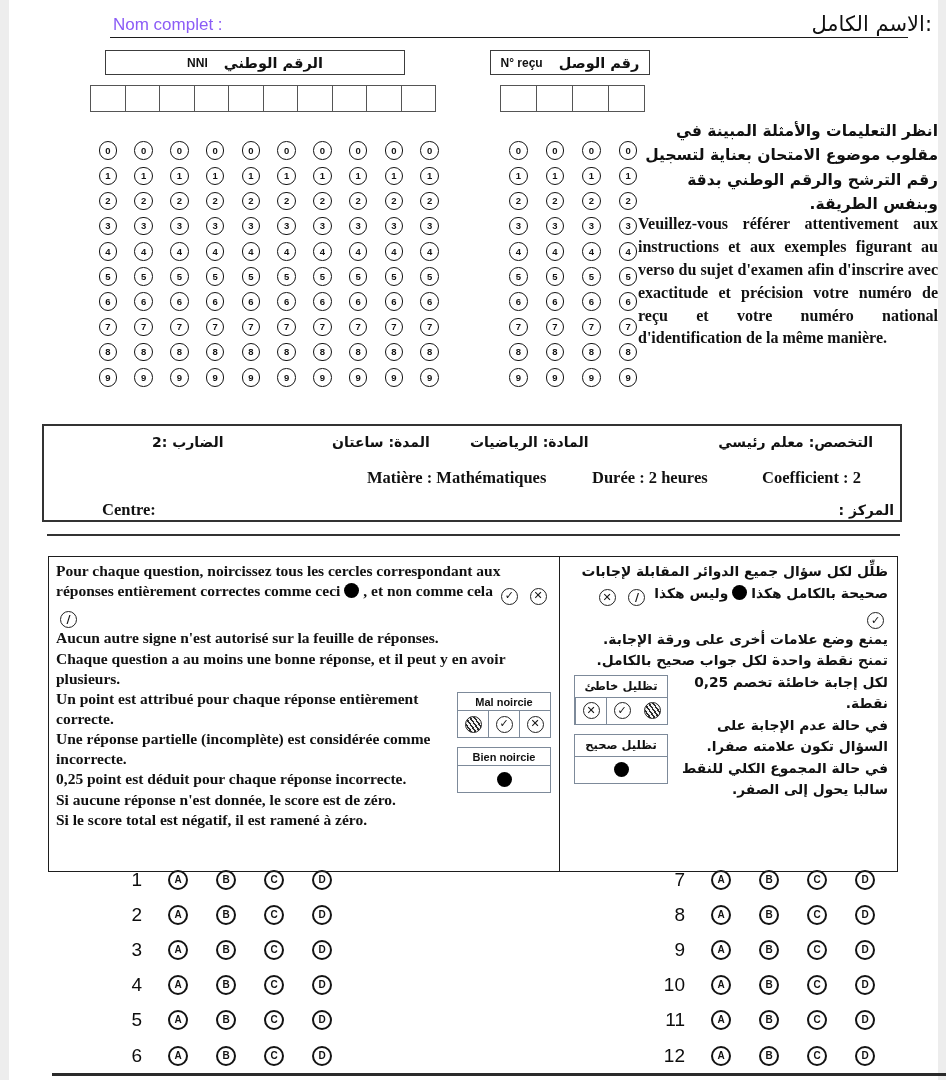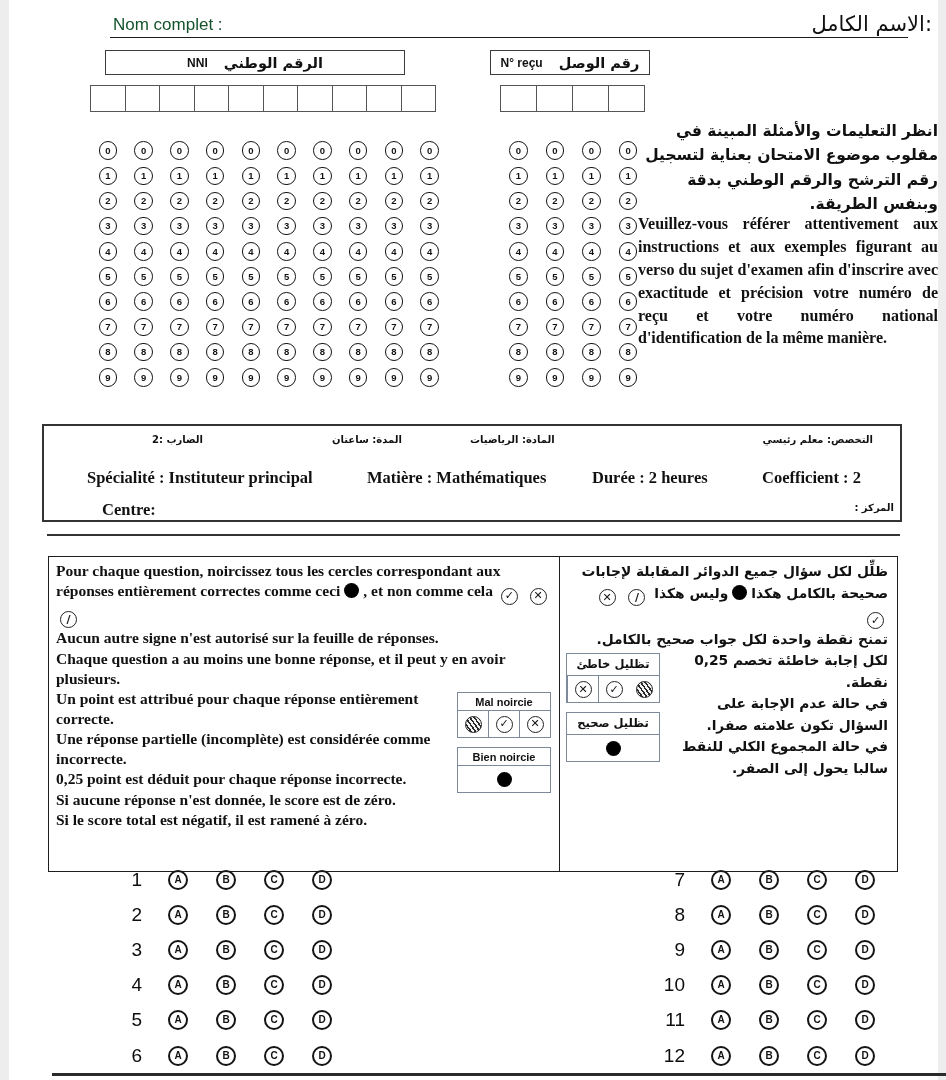--- a/index.html
+++ b/index.html
@@ -11,21 +11,21 @@
     font-family: "Liberation Sans", sans-serif;
     color: #111;
     overflow: hidden;
   }
   .edge { position:absolute; top:0; height:1080px; background:#ededed; }
   .edge.left { left:0; width:9px; }
   .edge.right { left:938px; width:8px; }
 
   
   .name-line { position:absolute; left:110px; top:37px; width:798px; border-bottom:1.6px solid #1c1c1c; }
-  .fr-name { position:absolute; left:113px; top:15px; font-size:17px; color:#14532d; }
+  .fr-name { position:absolute; left:113px; top:15px; font-size:17px; color:#8b5cf6; }
   .ar-name { position:absolute; right:14px; top:12px; font-family:"DejaVu Sans",sans-serif; font-size:21px; }
 
   
   .lblbox { position:absolute; height:25px; border:1.6px solid #3c3c3c; display:flex; align-items:center; justify-content:center; gap:16px; font-weight:bold; }
   .lblbox .lat { font-size:12px; font-family:"Liberation Sans",sans-serif; }
   .lblbox .ar  { font-size:14.5px; font-family:"DejaVu Sans",sans-serif; }
   .nni-box  { left:105px; top:50px; width:300px; }
   .recu-box { left:490px; top:50px; width:160px; }
 
   
@@ -51,21 +51,21 @@
   .ar-notice { position:absolute; left:638px; top:119px; width:300px; dir:rtl;
     font-family:"DejaVu Sans",sans-serif; font-weight:bold; font-size:15.5px;
     line-height:1.58; text-align:right; direction:rtl; }
   .fr-notice { position:absolute; left:638px; top:213px; width:300px;
     font-family:"Liberation Serif",serif; font-weight:bold; font-size:16px;
     line-height:1.43; text-align:justify; }
 
   
   .exam-table { position:absolute; left:42px; top:424px; width:860px; height:98px; border:2px solid #333; background:#fff; }
   .exam-table span { position:absolute; white-space:nowrap; }
-  .exam-ar { font-family:"DejaVu Sans",sans-serif; font-weight:bold; font-size:10px; direction:rtl; top:8px; }
+  .exam-ar { font-family:"DejaVu Sans",sans-serif; font-weight:bold; font-size:14px; direction:rtl; top:8px; }
   .exam-fr { font-family:"Liberation Serif",serif; font-weight:bold; font-size:16.5px; top:42px; }
   .exam-c  { top:74px; }
 
   
   .mid-rule { position:absolute; left:47px; top:534px; width:853px; height:1.6px; background:#333; }
 
   
   .instr { position:absolute; left:48px; top:556px; width:850px; height:316px; border:1.7px solid #1e1e1e; display:flex; background:#fff; }
   .instr-fr { width:511px; border-right:1.4px solid #1e1e1e; padding:4px 8px 2px 7px;
     font-family:"Liberation Serif",serif; font-weight:bold; font-size:15.5px; line-height:1.3; }
@@ -78,21 +78,21 @@
     width:17px; height:17px; border:1.6px solid #222; border-radius:50%;
     font-size:11px; font-weight:bold; vertical-align:-3px; margin:0 4px; background:#fff;
     font-family:"DejaVu Sans",sans-serif; }
   .dot { display:inline-block; width:15px; height:15px; border-radius:50%; background:#000; vertical-align:-2px; margin:0 4px; }
   .scribble { background:
       repeating-linear-gradient(55deg,#2b2b2b 0 1.6px,#f5f5f5 1.6px 3.6px); }
 
   
   .shade-float { width:94px; }
   .float-r { float:right; margin:3px 0 4px 8px; }
-  .float-l { float:left;  margin:3px 8px 4px 0; }
+  .float-l { float:left;  margin:3px 8px 4px 8px; }
   .mini { border:1.3px solid #7d8a9a; background:#fff; }
   .mini + .mini { margin-top:9px; }
   .mini-hd { display:block; text-align:center; font-weight:bold; padding:2px 0 1px;
     border-bottom:1.3px solid #7d8a9a; }
   .mini-hd.lat { font-family:"Liberation Sans",sans-serif; font-size:11px; }
   .mini-hd.ar  { font-family:"DejaVu Sans",sans-serif; font-size:11.5px; }
   .mini-row { display:flex; }
   .mini-cell { flex:1; display:flex; align-items:center; justify-content:center; height:26px; }
   .mini-cell + .mini-cell { border-left:1.3px solid #7d8a9a; }
   .mini .sym { margin:0; }
@@ -292,21 +292,20 @@
     </div>
 
   <p class="ar-notice">انظر التعليمات والأمثلة المبينة في مقلوب موضوع الامتحان بعناية لتسجيل رقم الترشح والرقم الوطني بدقة وبنفس الطريقة.</p>
   <p class="fr-notice">Veuillez-vous référer attentivement aux instructions et aux exemples figurant au verso du sujet d'examen afin d'inscrire avec exactitude et précision votre numéro de reçu et votre numéro national d'identification de la même manière.</p>
 
   <div class="exam-table">
     <span class="exam-ar" style="left:108px">الضارب :2</span>
     <span class="exam-ar" style="left:288px">المدة: ساعتان</span>
     <span class="exam-ar" style="left:426px">المادة: الرياضيات</span>
     <span class="exam-ar" style="right:27px">التخصص: معلم رئيسي</span>
-    <span class="exam-fr" style="left:43px">Spécialité : Instituteur principal</span>
     <span class="exam-fr" style="left:323px">Matière : Mathématiques</span>
     <span class="exam-fr" style="left:548px">Durée : 2 heures</span>
     <span class="exam-fr" style="left:718px">Coefficient : 2</span>
     <span class="exam-fr exam-c" style="left:58px">Centre:</span>
     <span class="exam-ar exam-c" style="right:6px;top:76px">المركز :</span>
   </div>
 
   <div class="mid-rule"></div>
 
   <div class="instr">
@@ -349,20 +348,21 @@
       <p>Si aucune réponse n'est donnée, le score est de zéro.</p>
       <p>Si le score total est négatif, il est ramené à zéro.</p>
     </div>
     <div class="instr-ar">
       <p>
         <span>ظلِّل لكل سؤال جميع الدوائر المقابلة لإجابات صحيحة بالكامل هكذا</span><span class="dot"></span><span>وليس هكذا</span>
         <span class="sym">∕</span>
         <span class="sym">✕</span>
         <span class="sym">✓</span>
       </p>
+      <p>يمنع وضع علامات أخرى على ورقة الإجابة.</p>
       <p>تمنح نقطة واحدة لكل جواب صحيح بالكامل.</p>
       <div class="shade-float float-l">
         <div class="mini">
           <span class="mini-hd ar">تظليل خاطئ</span>
           <div class="mini-row">
             <span class="mini-cell">
                 <span class="sym scribble"></span>
               </span>
             <span class="mini-cell">
                 <span class="sym">✓</span>

